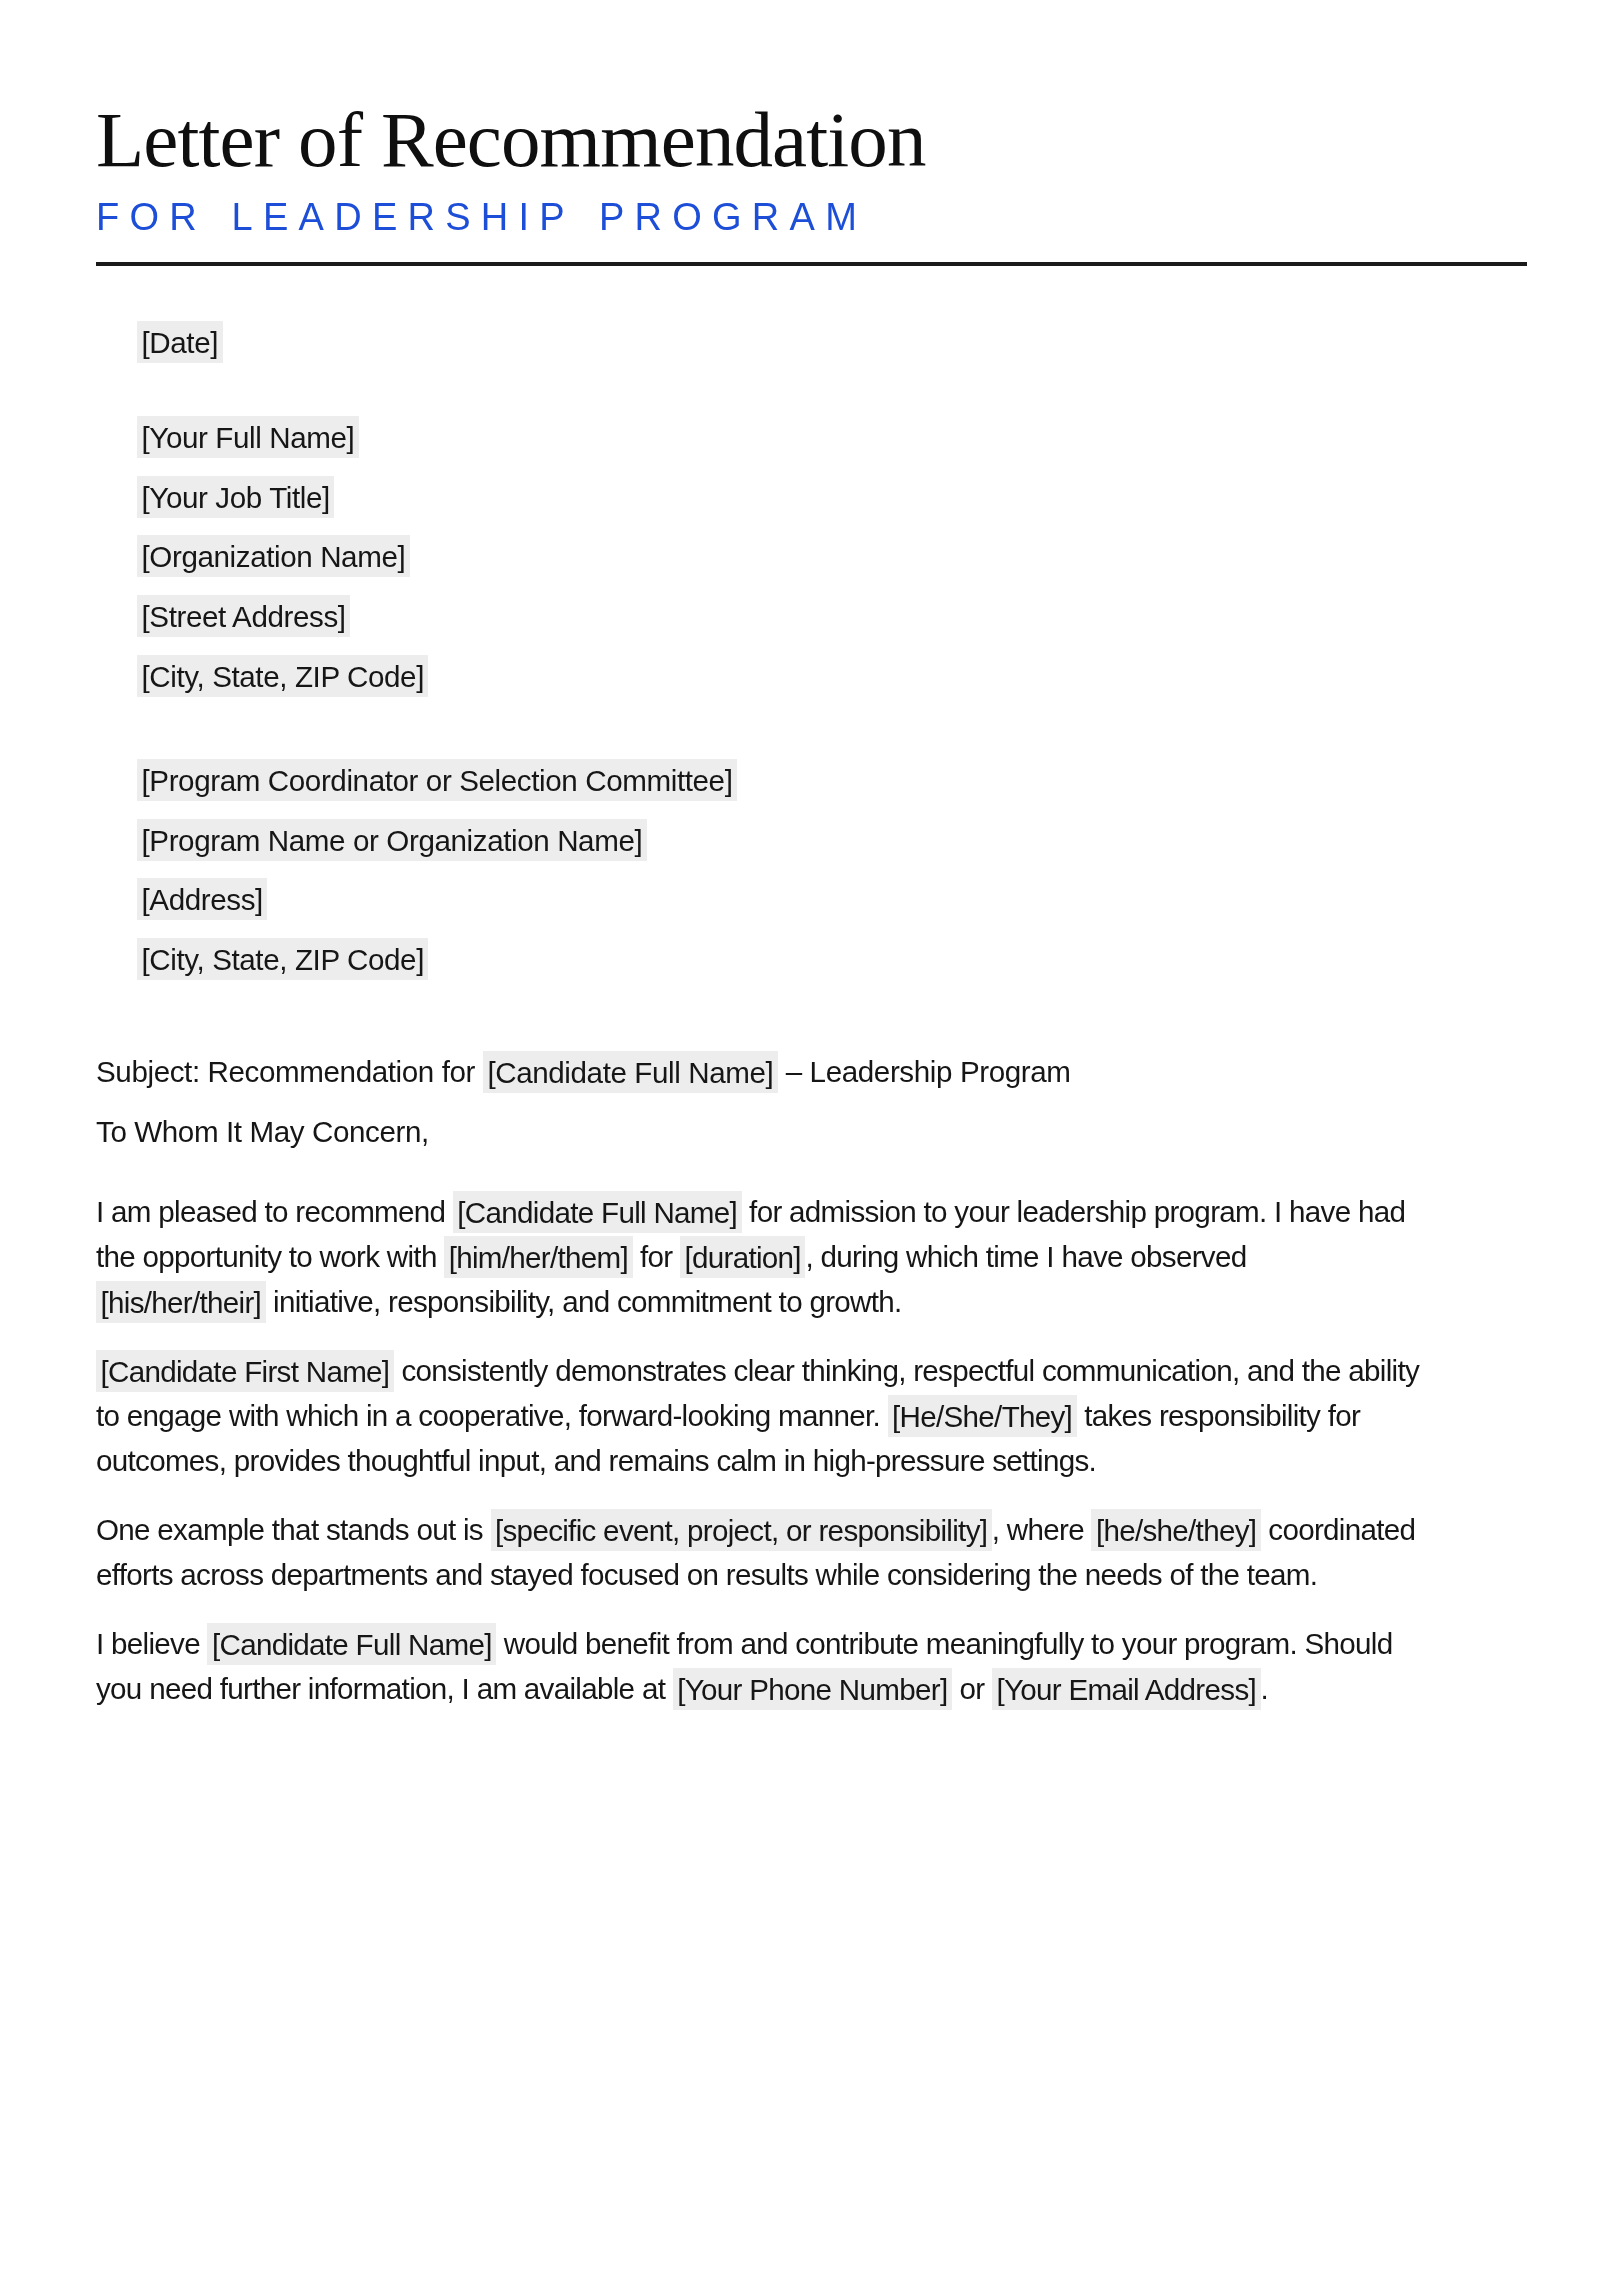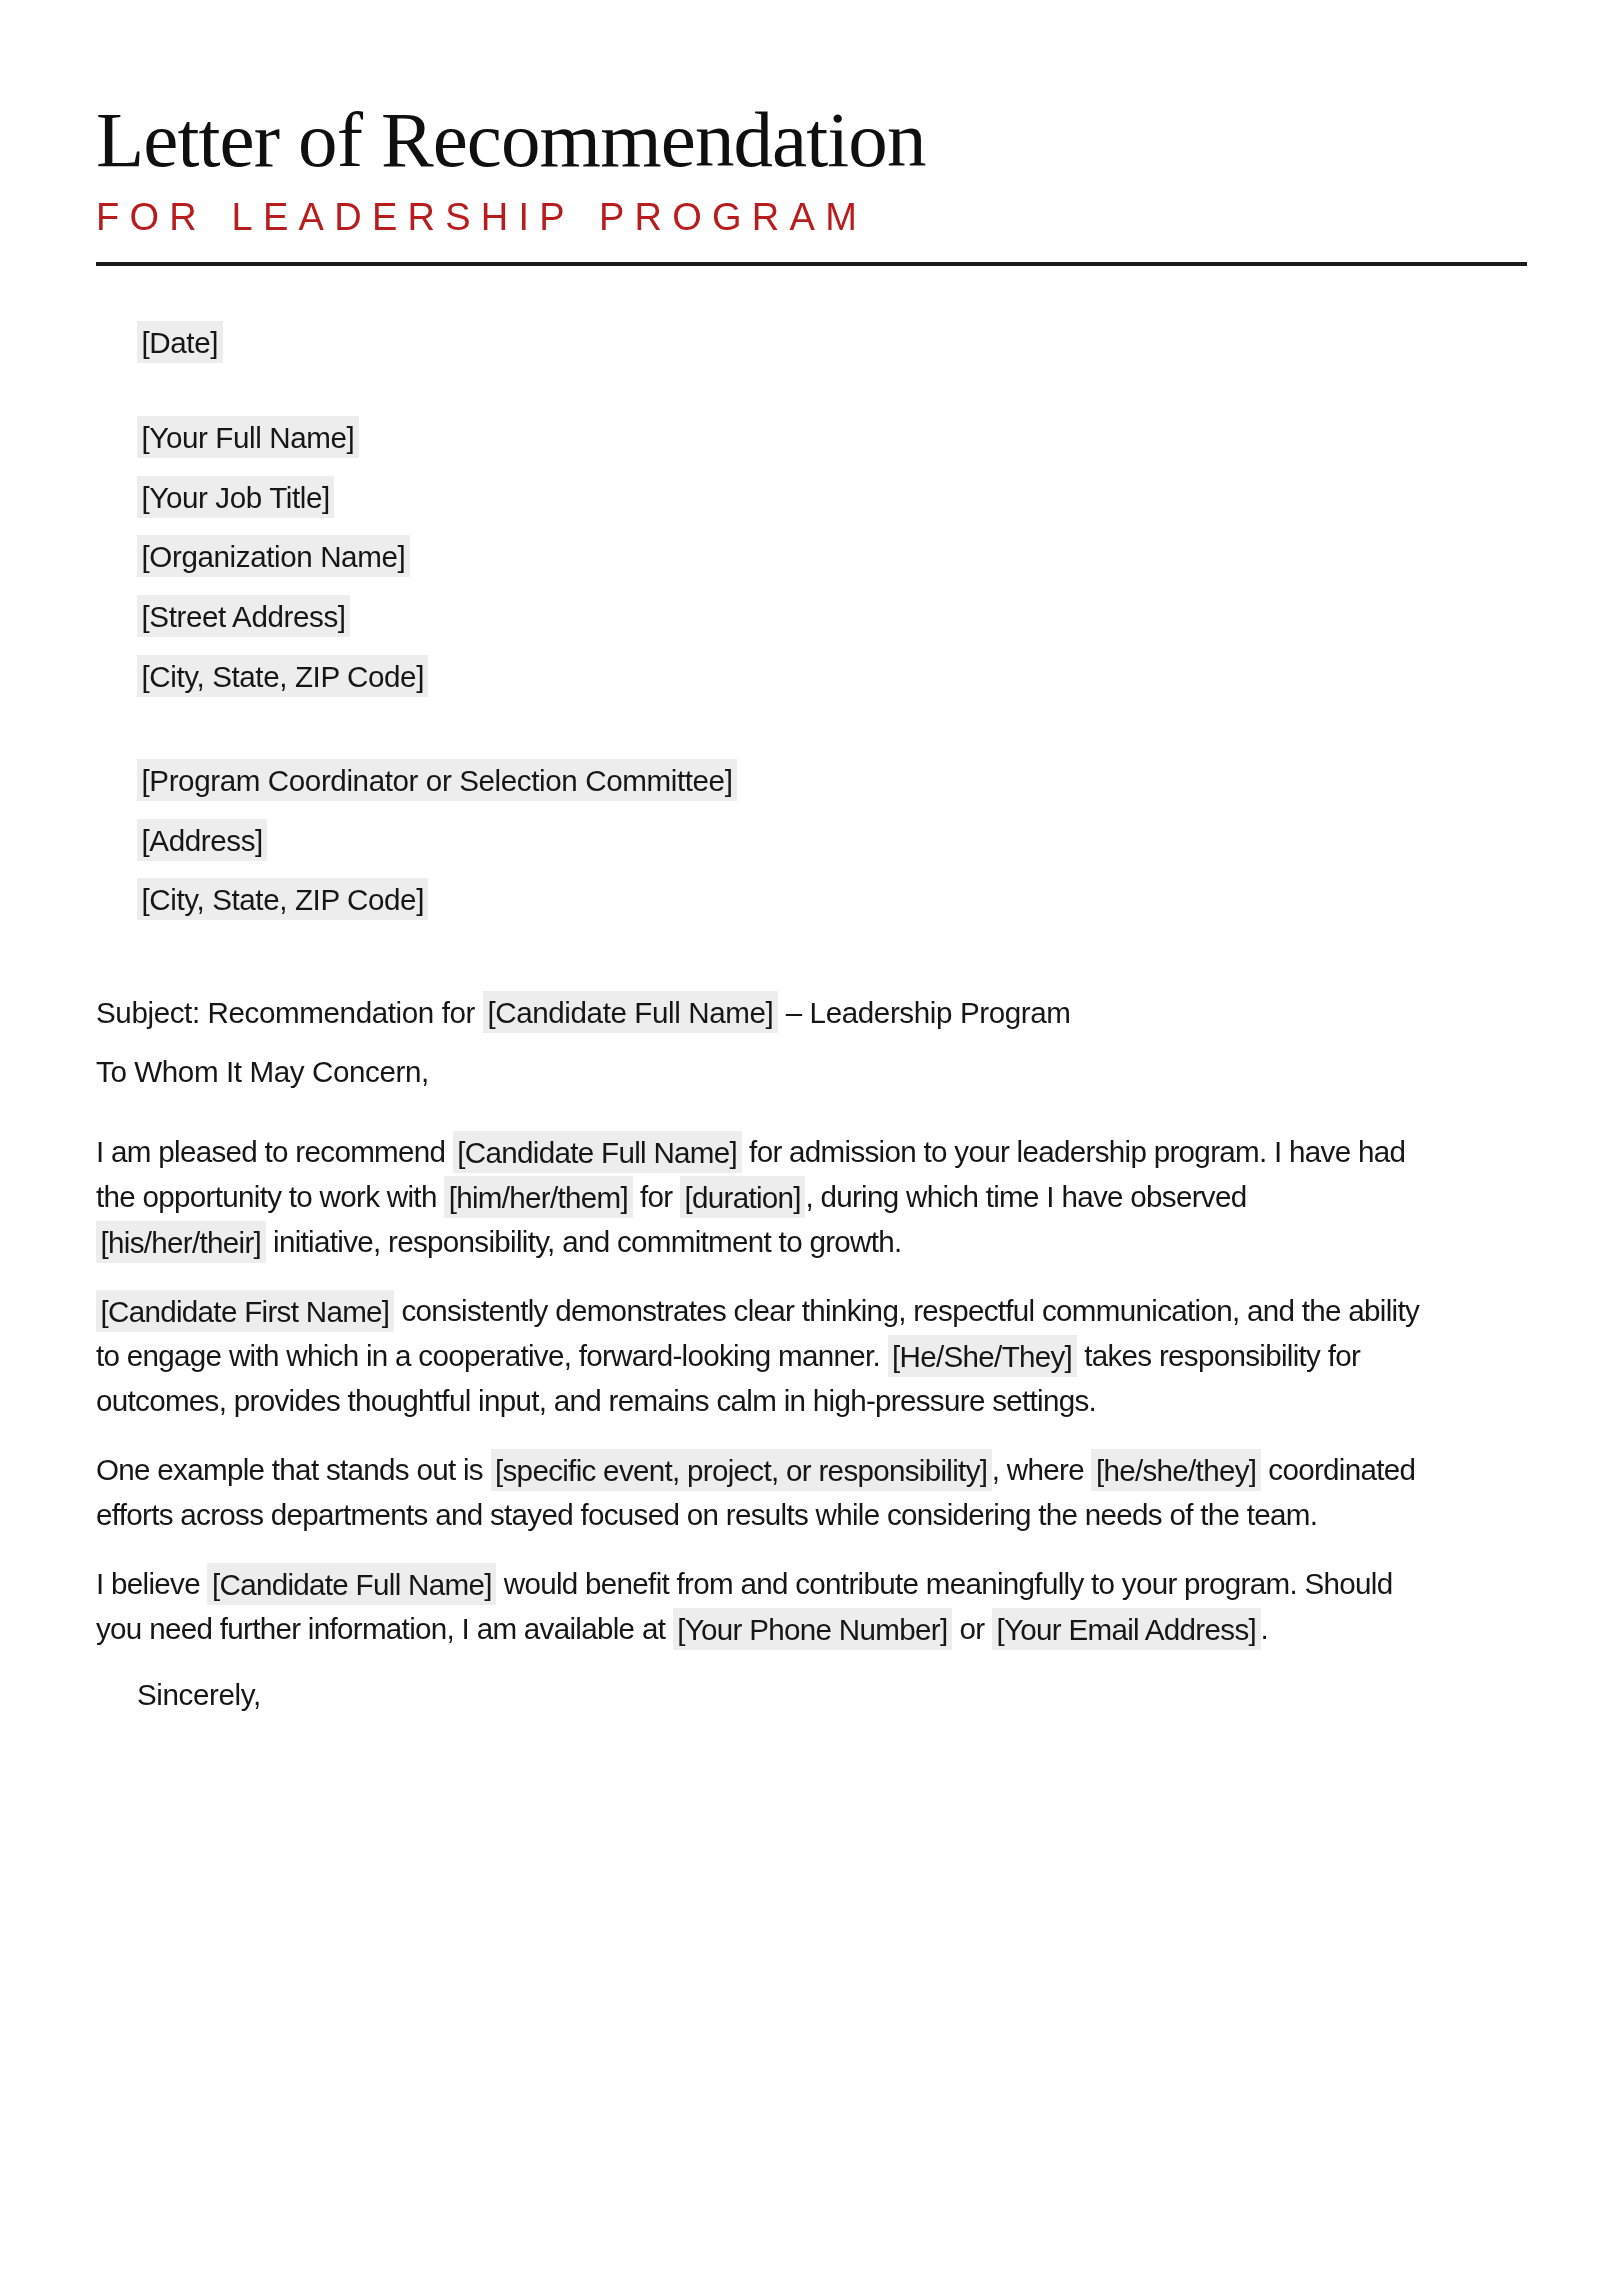--- a/index.html
+++ b/index.html
@@ -25,21 +25,21 @@
     letter-spacing: -0.9px;
     color: #0f0f0f;
     white-space: nowrap;
   }
   .subtitle {
     margin-top: 19px;
     font-size: 38px;
     line-height: 38px;
     letter-spacing: 0.27em;
     word-spacing: 0.10em;
-    color: #b91c1c;
+    color: #1d4ed8;
     white-space: nowrap;
   }
   .rule {
     margin-top: 26px;
     height: 3.6px;
     background: var(--rule, #1a1a1a);
   }
   .ph-line {
     font-size: 29.6px;
     line-height: 40px;
@@ -83,20 +83,21 @@
   <div class="sender-block">
     <div class="ph-line"><span class="hl">[Your Full Name]</span></div>
     <div class="ph-line"><span class="hl">[Your Job Title]</span></div>
     <div class="ph-line"><span class="hl">[Organization Name]</span></div>
     <div class="ph-line"><span class="hl">[Street Address]</span></div>
     <div class="ph-line"><span class="hl">[City, State, ZIP Code]</span></div>
   </div>
 
   <div class="recipient-block">
     <div class="ph-line"><span class="hl">[Program Coordinator or Selection Committee]</span></div>
+    <div class="ph-line"><span class="hl">[Program Name or Organization Name]</span></div>
     <div class="ph-line"><span class="hl">[Address]</span></div>
     <div class="ph-line"><span class="hl">[City, State, ZIP Code]</span></div>
   </div>
 
   <div class="subject-line"><span class="b">Subject:</span><span> Recommendation for </span><span class="hl">[Candidate Full Name]</span><span> – Leadership Program</span></div>
 
   <div class="salutation">To Whom It May Concern,</div>
 
   <div class="para">
     <div class="body-line"><span>I am pleased to recommend </span><span class="hl">[Candidate Full Name]</span><span> for admission to your leadership program. I have had</span></div>

